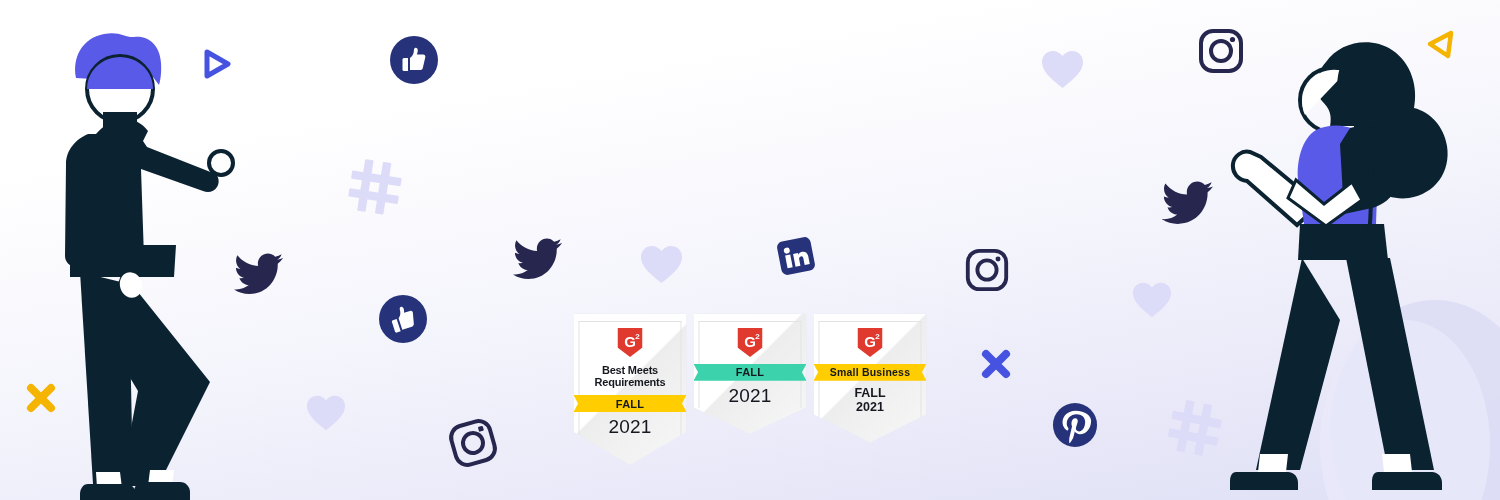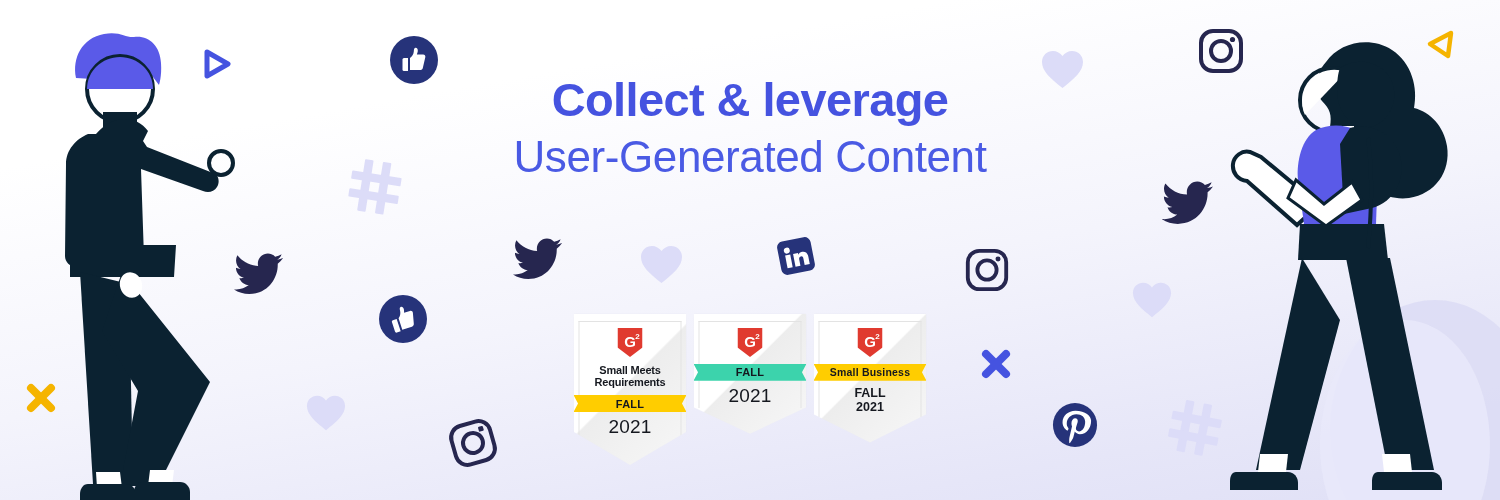--- a/index.html
+++ b/index.html
@@ -362,35 +362,31 @@
       <path d="M30 444h28l-2 18H28z" fill="#fff"></path>
       <path d="M152 444h28l2 18h-28z" fill="#fff"></path>
 
       <path d="M6 462h52c6 0 10 5 10 11v7H0v-9c0-5 2-9 6-9z" fill="#0b2231"></path>
       <path d="M148 462h54c6 0 10 5 10 11v7h-70v-9c0-5 2-9 6-9z" fill="#0b2231"></path>
 
       <path d="M138 128c4 30 4 70 0 110" stroke="#0b2231" stroke-width="4" fill="none"></path>
     </svg>
   </div>
 
-  <div class="headline">
-    <span class="l1">Collect &amp; leverage</span>
-    <span class="l2">User-Generated Content</span>
-  </div>
 
   <div class="badges">
 
     <div class="badge">
       <div class="badge-inner">
         <svg class="g2" viewBox="0 0 25 29">
           <path d="M0 0h25v19.5L12.5 29 0 19.5z" fill="#e03a2f"></path>
           <text x="12.5" y="19" text-anchor="middle" font-family="Liberation Sans, sans-serif" font-size="15" font-weight="700" fill="#ffffff">G</text>
           <text x="20" y="11" text-anchor="middle" font-family="Liberation Sans, sans-serif" font-size="8" font-weight="700" fill="#ffffff">2</text>
         </svg>
-        <div class="b-title sm">Small Meets
+        <div class="b-title sm">Best Meets
 Requirements</div>
         <div class="ribbon" style="background:#ffcd00">FALL</div>
         <div class="b-year">2021</div>
       </div>
     </div>
 
     <div class="badge">
       <div class="badge-inner">
         <svg class="g2" viewBox="0 0 25 29">
           <path d="M0 0h25v19.5L12.5 29 0 19.5z" fill="#e03a2f"></path>

